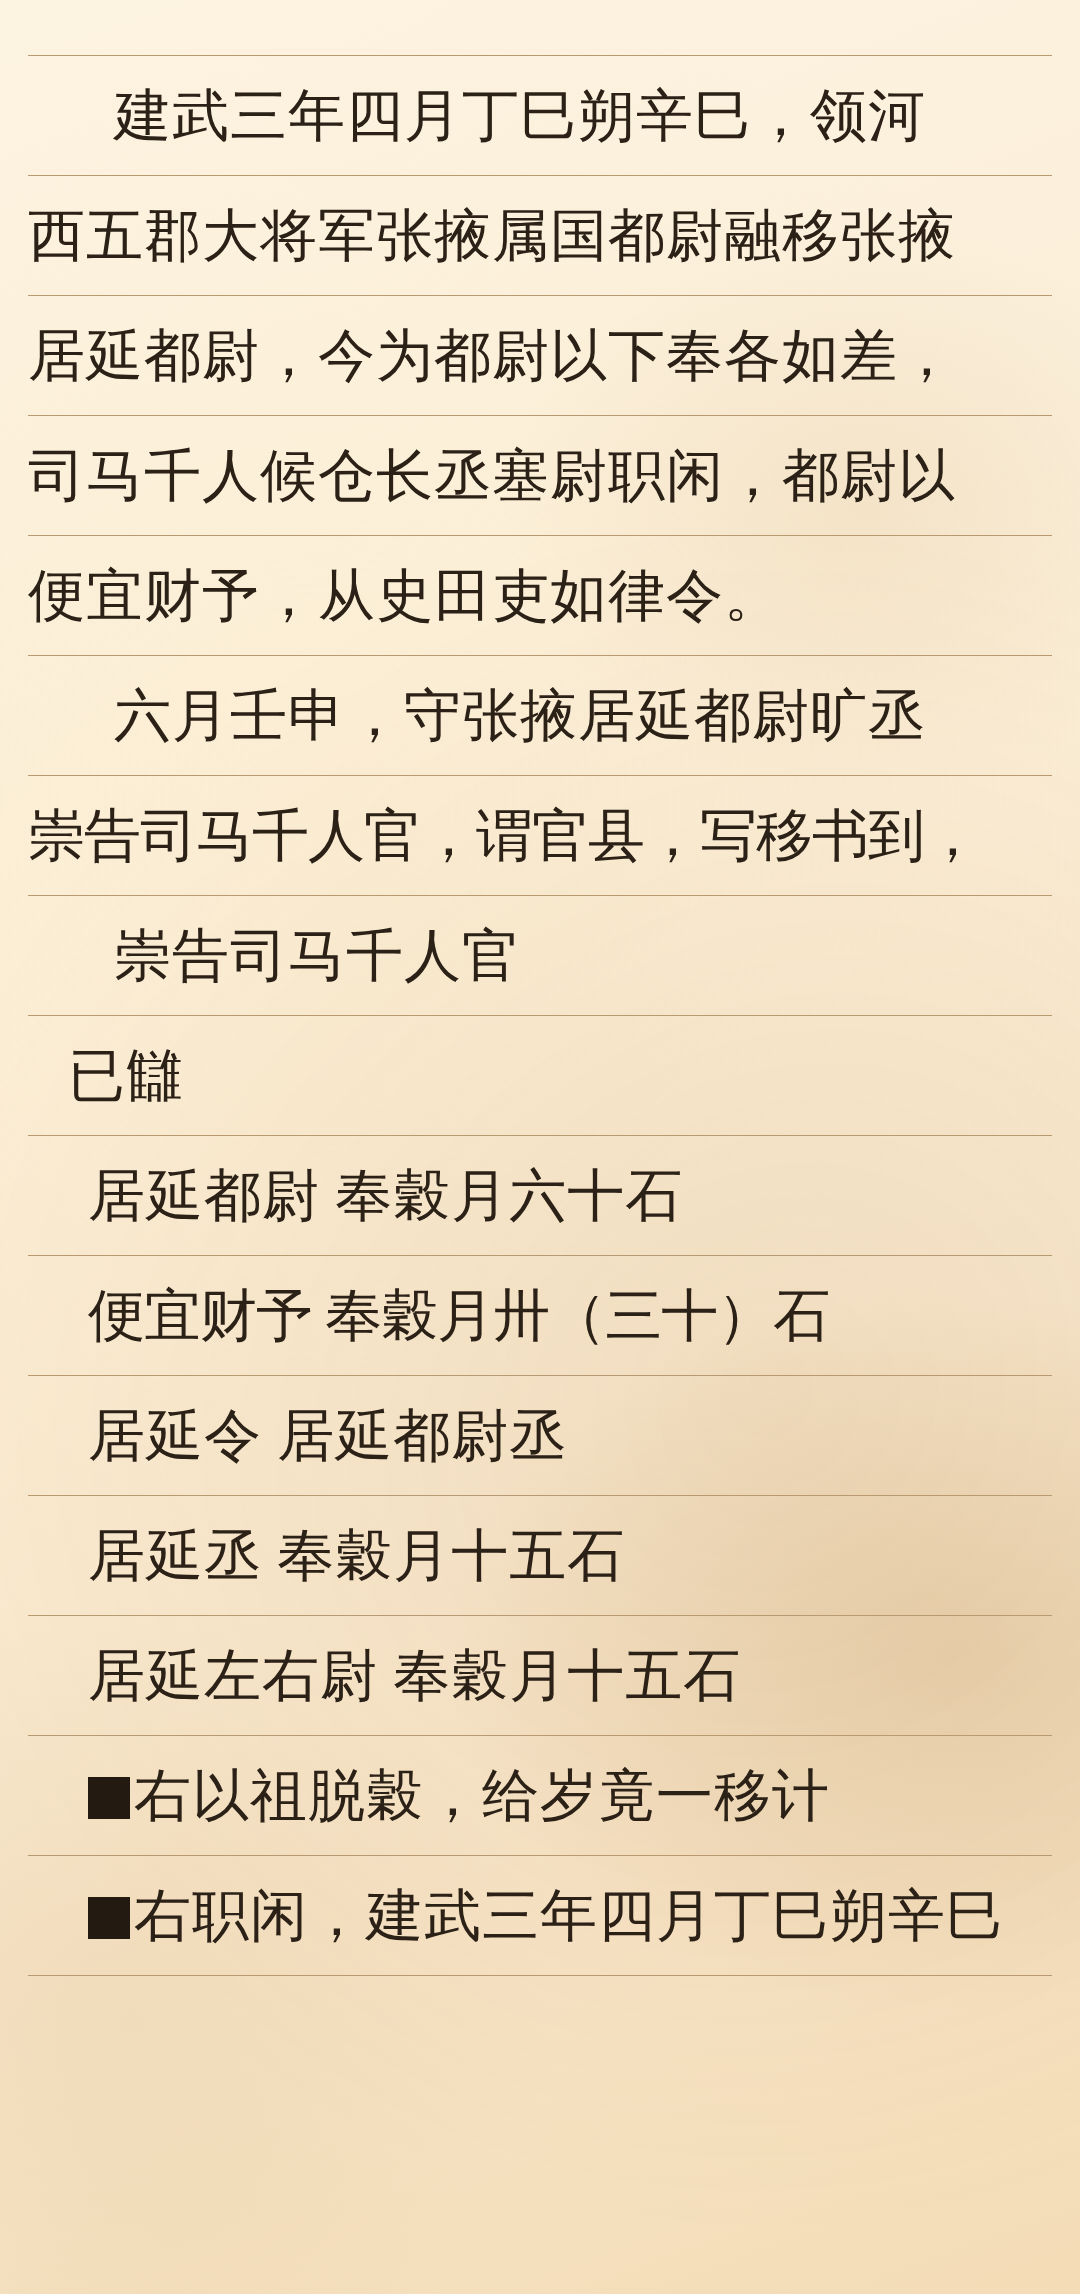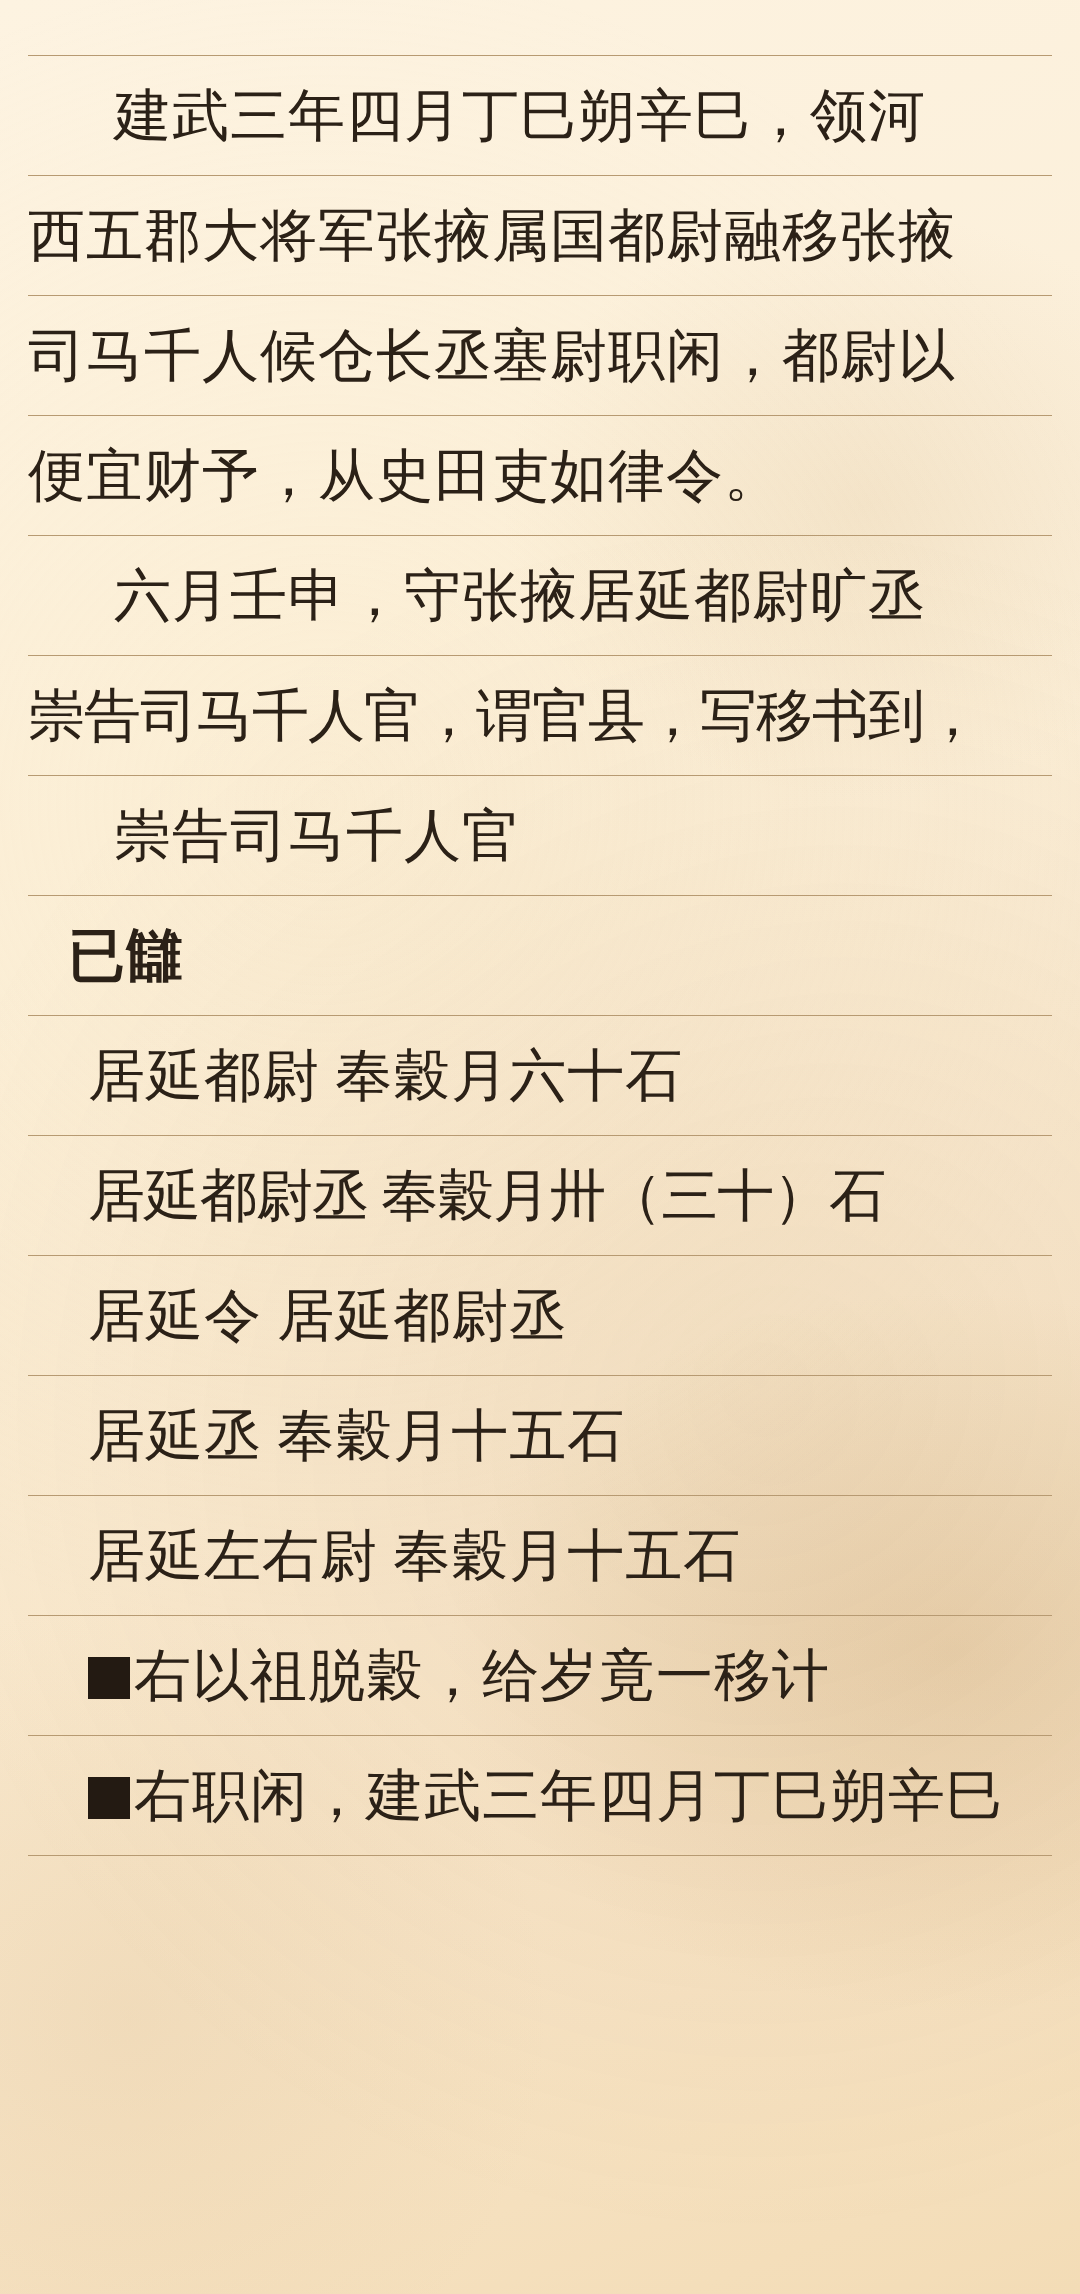--- a/index.html
+++ b/index.html
@@ -51,21 +51,20 @@
   }
   .line:first-child {
     border-top: 1px solid #b79a72;
     font-family: Liberation Serif, serif;
   }
   .indent {
     padding-left: 86px;
   }
   .indent-sm {
     padding-left: 40px;
-    font-weight: bold;
   }
   .indent-md {
     padding-left: 60px;
   }
   .tight {
     letter-spacing: -1px;
   }
   .blk::before {
     content: "";
     display: inline-block;
@@ -86,28 +85,29 @@
 <body>
 
 <div class="page">
   <div class="texture"></div>
 
   <div class="top-gap"></div>
 
   <div class="lines">
     <div class="line indent">建武三年四月丁巳朔辛巳，领河</div>
     <div class="line">西五郡大将军张掖属国都尉融移张掖</div>
+    <div class="line">居延都尉，今为都尉以下奉各如差，</div>
     <div class="line">司马千人候仓长丞塞尉职闲，都尉以</div>
     <div class="line">便宜财予，从史田吏如律令。</div>
     <div class="line indent">六月壬申，守张掖居延都尉旷丞</div>
     <div class="line tight">崇告司马千人官，谓官县，写移书到，</div>
     <div class="line indent">崇告司马千人官</div>
     <div class="line indent-sm">已讎</div>
     <div class="line indent-md">居延都尉 奉穀月六十石</div>
-    <div class="line indent-md tight">居延都尉丞 奉穀月卅（三十）石</div>
+    <div class="line indent-md tight">便宜财予 奉穀月卅（三十）石</div>
     <div class="line indent-md">居延令 居延都尉丞</div>
     <div class="line indent-md">居延丞 奉穀月十五石</div>
     <div class="line indent-md">居延左右尉 奉穀月十五石</div>
     <div class="line indent-md blk"><span>右以祖脱穀，给岁竟一移计</span></div>
     <div class="line indent-md blk"><span>右职闲，建武三年四月丁巳朔辛巳</span></div>
   </div>
 
   <div class="bottom-gap"></div>
 </div>
 

